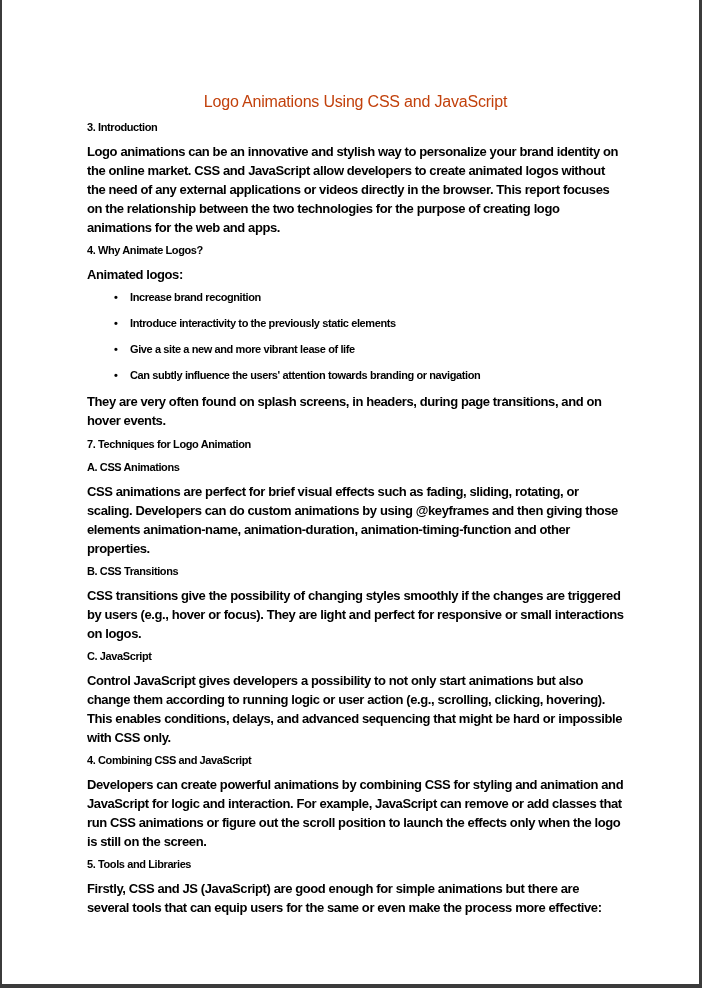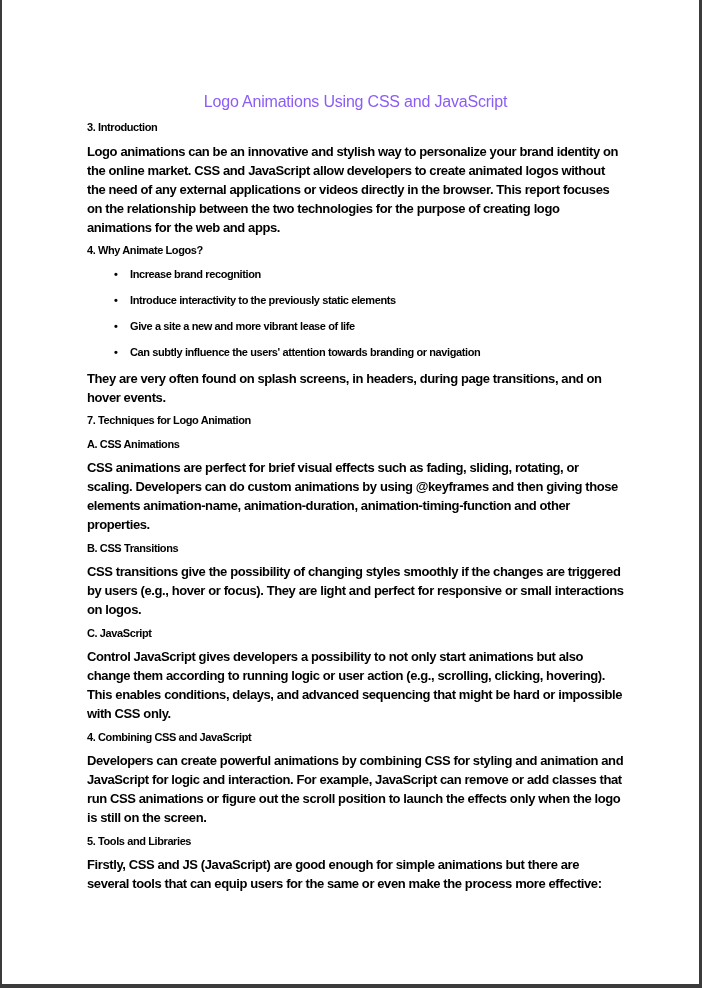--- a/index.html
+++ b/index.html
@@ -26,21 +26,21 @@
     top: 92px;
     width: 537px;
   }
   .doc-title {
     font-size: 16px;
     font-weight: 400;
     line-height: 20px;
     text-align: center;
     letter-spacing: -0.2px;
     margin: 0 0 6px 0;
-    color: #8b5cf6;
+    color: #c2410c;
   }
   .doc-heading {
     font-size: 11px;
     font-weight: 700;
     line-height: 19px;
     letter-spacing: -0.4px;
     margin: 0 0 4.5px 0;
     color: #000000;
   }
   .doc-para {
@@ -78,20 +78,21 @@
 
 <div class="page">
   <div class="content">
 
     <h1 class="doc-title">Logo Animations Using CSS and JavaScript</h1>
 
     <h2 class="doc-heading">3. Introduction</h2>
     <p class="doc-para">Logo animations can be an innovative and stylish way to personalize your brand identity on the online market. CSS and JavaScript allow developers to create animated logos without the need of any external applications or videos directly in the browser. This report focuses on the relationship between the two technologies for the purpose of creating logo animations for the web and apps.</p>
 
     <h2 class="doc-heading">4. Why Animate Logos?</h2>
+    <p class="doc-para">Animated logos:</p>
 
     <ul class="doc-list">
       <li>
         <span class="bullet-dot">•</span>
         <span>Increase brand recognition</span>
       </li>
       <li>
         <span class="bullet-dot">•</span>
         <span>Introduce interactivity to the previously static elements</span>
       </li>

